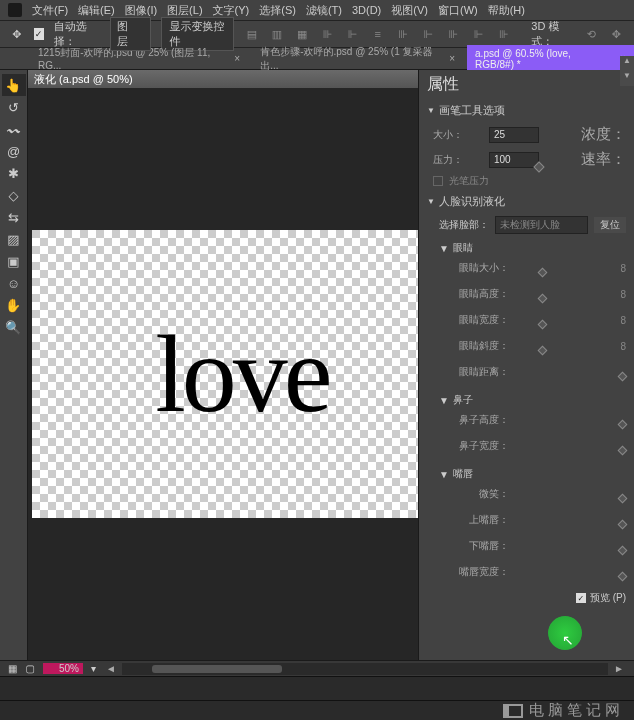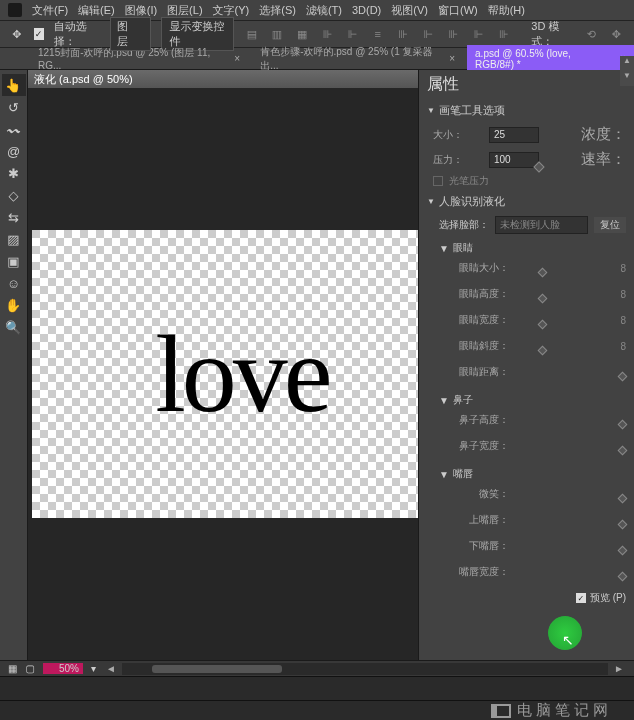--- a/index.html
+++ b/index.html
@@ -65,21 +65,21 @@
 .statusbar-doc { height: 16px; background: #383838; display: flex; align-items: center; padding: 0 8px; gap: 8px; font-size: 10px; border-top: 1px solid #1a1a1a; }
 .statusbar-doc .zoom-field { width: 40px; background: #be185d; padding: 0 16px; }
 .scroll-h { flex: 1; display: flex; align-items: center; gap: 4px; }
 .scroll-h .track2 { flex: 1; height: 12px; background: #2a2a2a; position: relative; }
 .scroll-h .track2 .bar { position: absolute; left: 30px; width: 130px; top: 2px; bottom: 2px; background: #555; border-radius: 3px; }
 .scroll-h .arrow { width: 14px; text-align: center; color: #aaa; }
 
 .timeline { height: 24px; background: #2a2a2a; border-top: 1px solid #111; }
 
 .footer { height: 45px; background: #2a2a2a; position: relative; border-top: 1px solid #111; padding: 2px 8px; }
-.footer .watermark { position: absolute; right: 22px; top: 0; text-align: right; color: #999; }
+.footer .watermark { position: absolute; right: 10px; top: 0; text-align: right; color: #999; }
 .footer .watermark .cn { font-size: 15px; letter-spacing: 4px; display: flex; align-items: center; gap: 6px; }
 .footer .watermark .cn .logo2 { width: 20px; height: 14px; border: 2px solid #999; border-left-width: 6px; }
 
 .vscroll { position: absolute; right: 0; top: 56px; width: 14px; height: 30px; background: #4a4a4a; display: flex; flex-direction: column; }
 .vscroll .a { flex: 1; text-align: center; font-size: 8px; color: #aaa; }
 </style>
 </head>
 <body>
 
 <div class="menubar">

